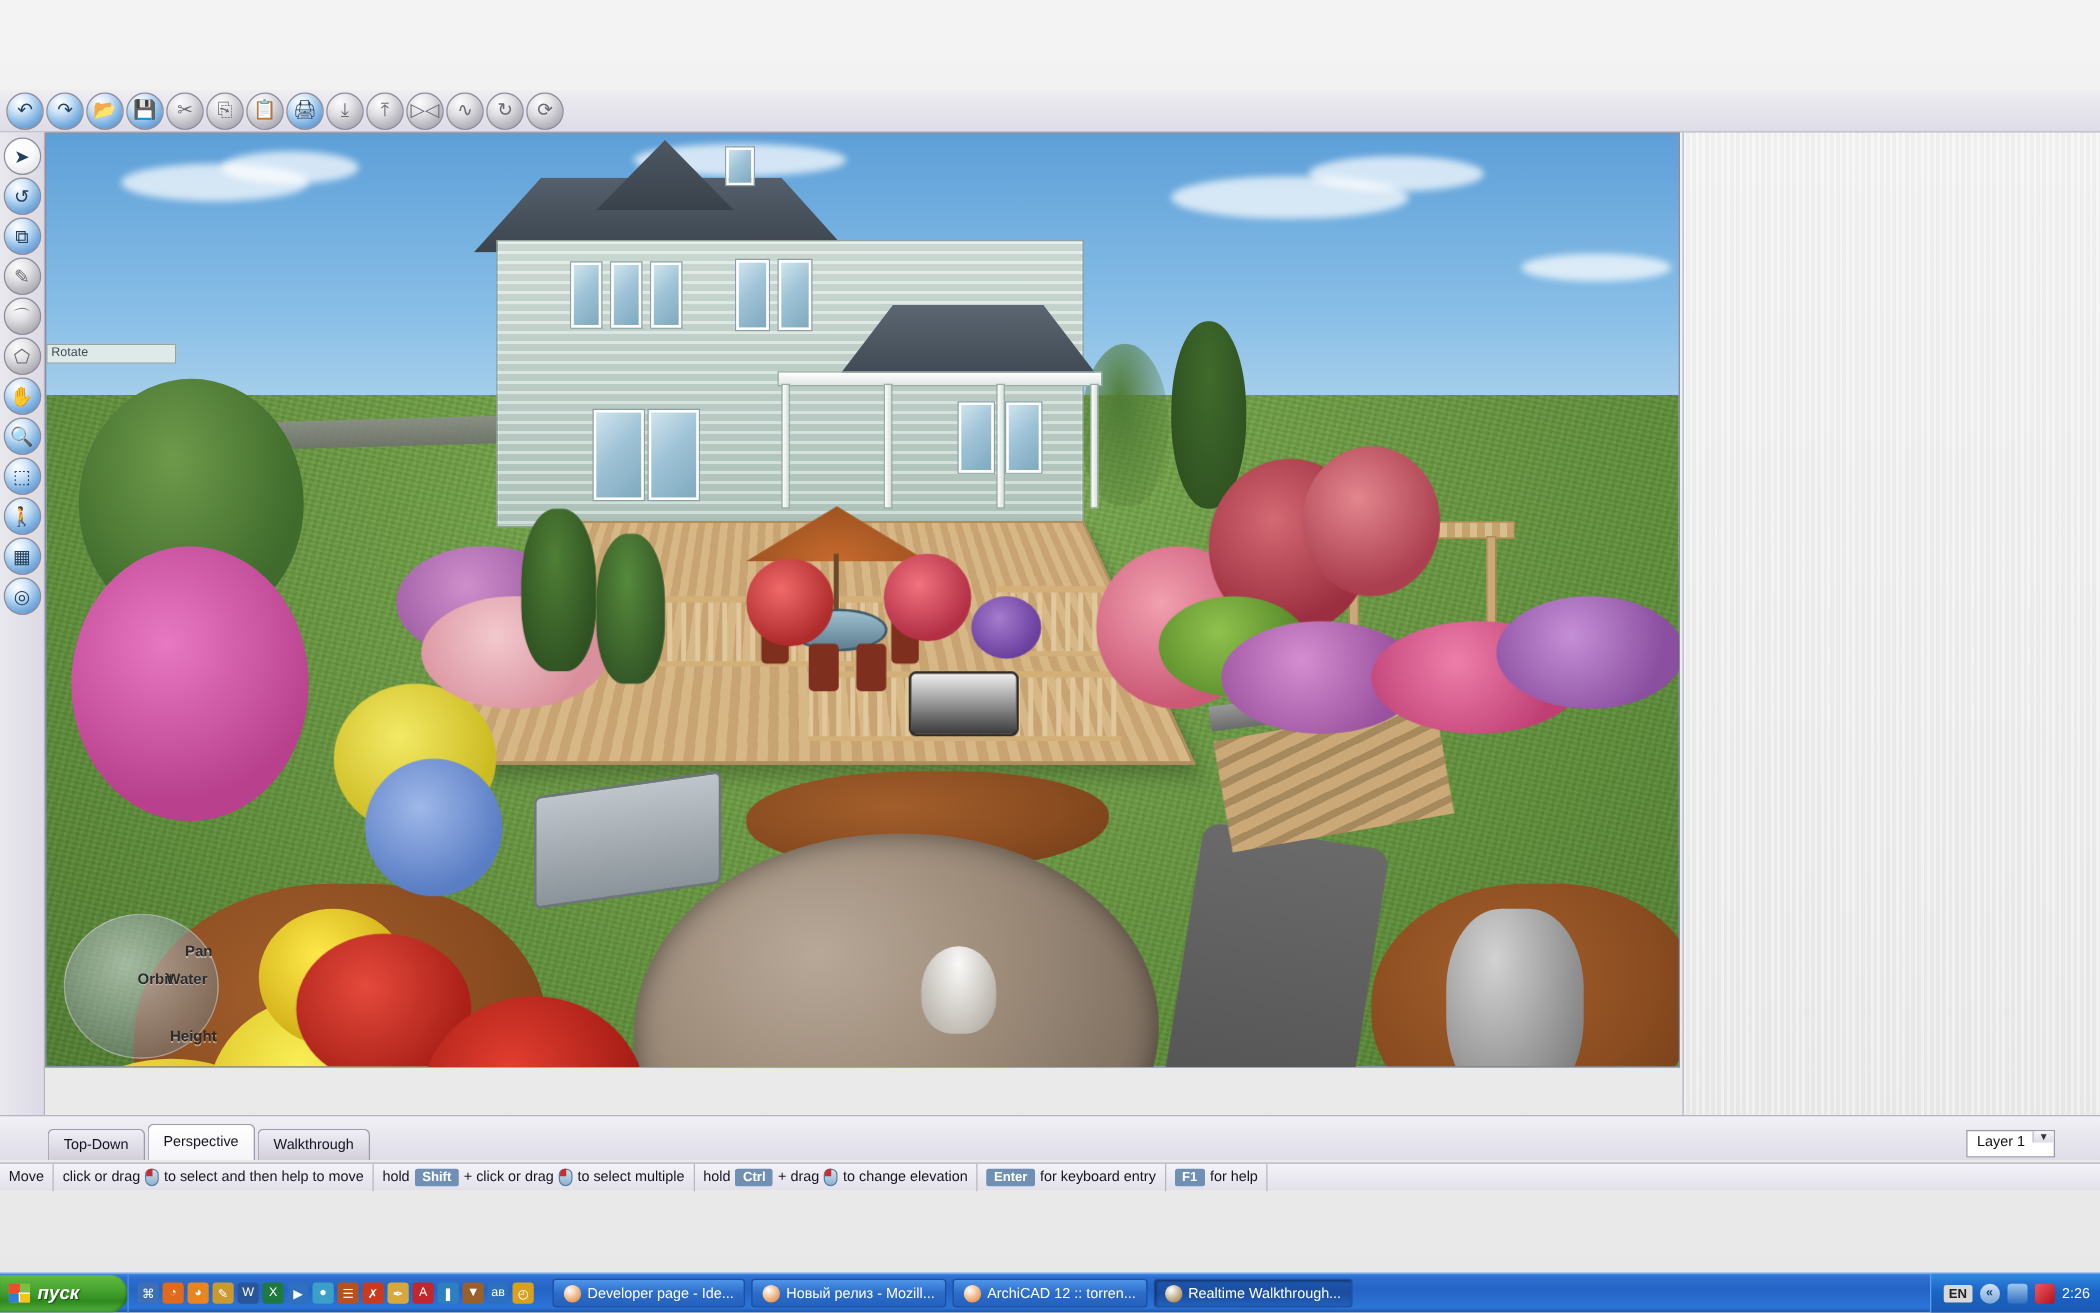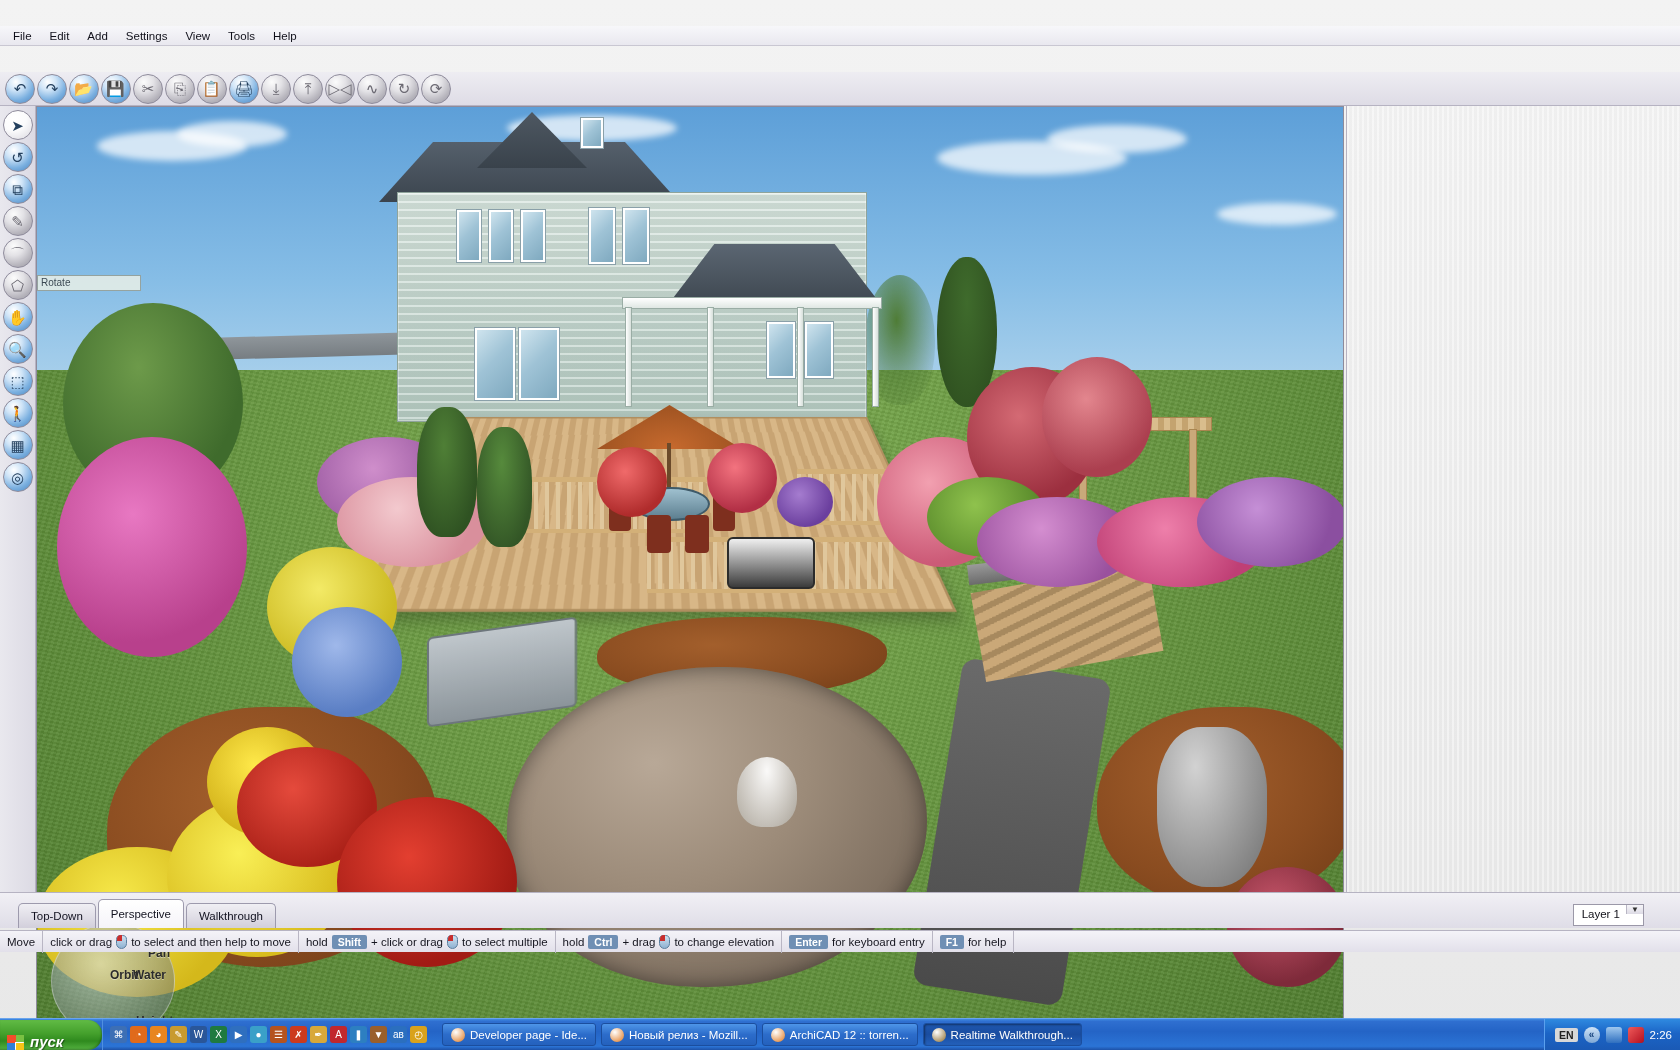--- a/index.html
+++ b/index.html
@@ -121,21 +121,21 @@
     display: flex; flex-direction: column; align-items: center;
     padding-top: 4px; gap: 2px;
   }
   .lbtn { width: 30px; height: 30px; flex: none; }
   .lbtn.white {
     background: radial-gradient(circle at 35% 25%, #ffffff 0%, #fbfbfc 45%, #e6e5ea 80%, #cfcdd6 100%);
   }
 
   
   .viewport {
-    position: absolute; left: 36px; top: 106px; width: 1308px; height: 940px;
+    position: absolute; left: 36px; top: 106px; width: 1308px; height: 748px;
     overflow: hidden;
     border: 1px solid #8e8b9b;
     background: #6fa8d8;
   }
   .sky {
     position: absolute; left: 0; top: 0; width: 100%; height: 46%;
     background: linear-gradient(to bottom, #5d9fd8 0%, #86bde6 40%, #b9d9ee 75%, #d9e9f4 100%);
   }
   .cloud {
     position: absolute; border-radius: 50%;
@@ -265,21 +265,21 @@
     background: linear-gradient(to right, #efeef3 0%, #e2e0e9 40%, #d3d1dc 100%);
     border-left: 1px solid #b6b3c2;
     background-image: repeating-linear-gradient(to right, rgba(255,255,255,.35) 0 2px, rgba(0,0,0,.012) 2px 5px);
   }
 
   
   .viewtabs {
     position: absolute; left: 0; top: 892px; width: 1680px; height: 36px;
     background: linear-gradient(to bottom, #f1f0f5, #dfdde7);
     border-top: 1px solid #b6b3c2;
-    display: flex; align-items: flex-end; padding-left: 18px;
+    display: flex; align-items: flex-end; padding-left: 38px;
   }
   .vtab {
     font-size: 11.5px; color: #121220;
     padding: 5px 12px; margin-right: 2px;
     border: 1px solid #9d9aad; border-bottom: none;
     border-radius: 5px 5px 0 0;
     background: linear-gradient(to bottom, #f0eff4, #d2cfdb);
     line-height: 14px;
   }
   .vtab.active {
@@ -332,21 +332,21 @@
 
   
   .taskbar {
     position: absolute; left: 0; top: 1018px; width: 1680px; height: 32px;
     background: linear-gradient(to bottom, #3f8ae2 0%, #2f6fd0 8%, #2464c6 40%, #2b74d6 88%, #1d51a8 100%);
     display: flex; align-items: center;
     border-top: 1px solid #6aa4ec;
   }
   .startbtn {
     height: 30px; min-width: 102px;
-    display: flex; align-items: flex-end; gap: 6px; padding: 0 16px 0 7px;
+    display: flex; align-items: center; gap: 6px; padding: 0 16px 0 7px;
     background: linear-gradient(to bottom, #61bb45 0%, #44a02c 45%, #2f8a1e 70%, #55b341 100%);
     border-radius: 0 14px 14px 0;
     color: #ffffff; font-weight: bold; font-style: italic; font-size: 15px;
     text-shadow: 1px 1px 1px rgba(0,0,0,.45);
     box-shadow: inset -1px -1px 2px rgba(0,0,0,.25);
   }
   .flag {
     width: 17px; height: 15px; flex: none;
     background:
       linear-gradient(to bottom right, #f34f2a 0 48%, transparent 48%),
@@ -405,29 +405,20 @@
   }
   .tray .ticon { width: 16px; height: 16px; border-radius: 3px; }
   .tray .clock { font-size: 11.5px; }
 </style>
 </head>
 <body>
 
 <div id="app">
 
 
-  <div class="menubar" id="menubar">
-      <div class="menu-item">File</div>
-      <div class="menu-item">Edit</div>
-      <div class="menu-item">Add</div>
-      <div class="menu-item">Settings</div>
-      <div class="menu-item">View</div>
-      <div class="menu-item">Tools</div>
-      <div class="menu-item">Help</div>
-    </div>
 
 
   <div class="toolbar" id="toolbar">
       <div class="rbtn blue">
         <span class="ic">↶</span>
       </div>
       <div class="rbtn blue">
         <span class="ic">↷</span>
       </div>
       <div class="rbtn blue">

